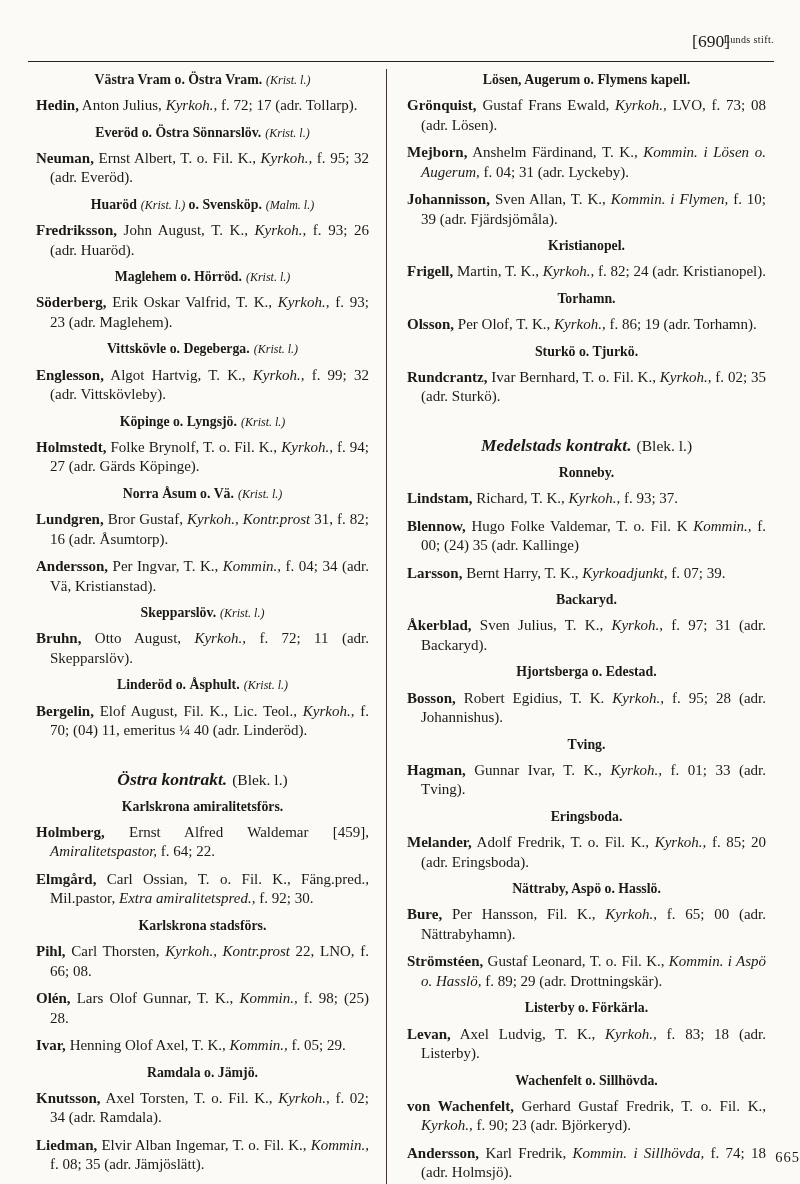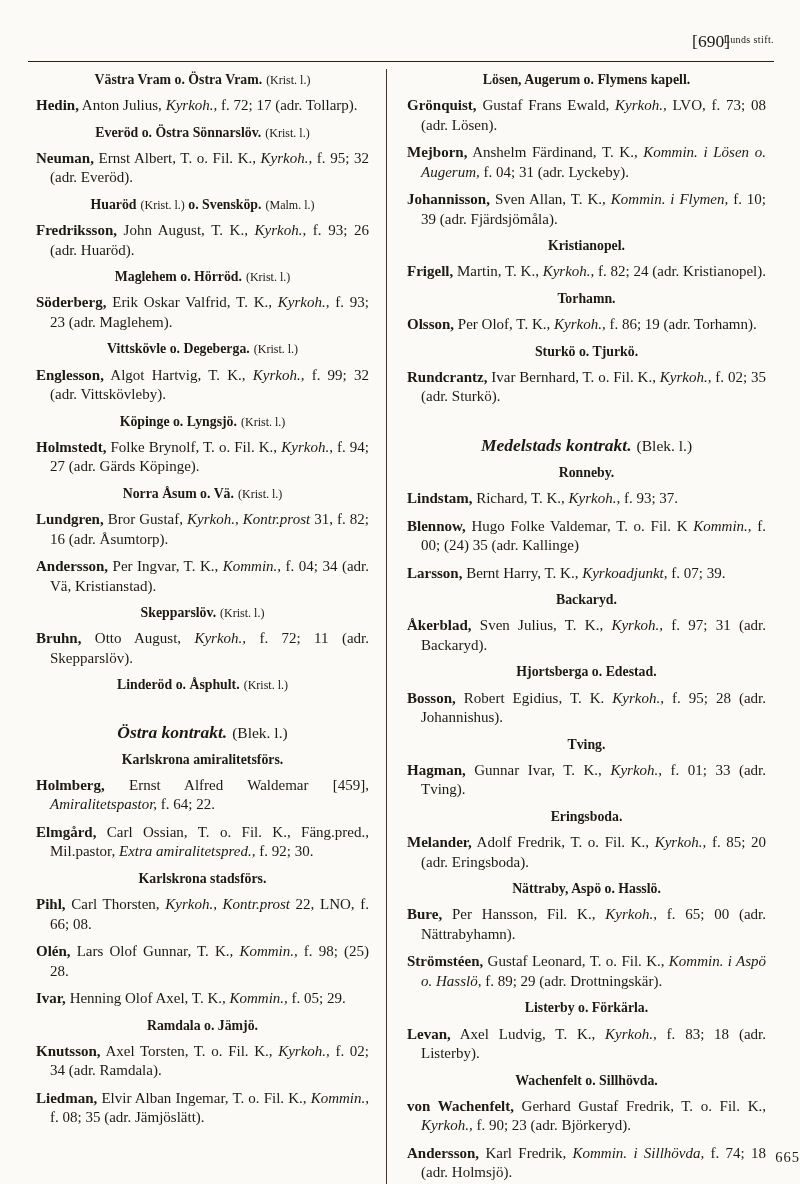--- a/index.html
+++ b/index.html
@@ -61,21 +61,21 @@
     font-size: 15px;
     line-height: 1.3;
     text-align: justify;
     padding-left: 14px;
     text-indent: -14px;
   }
   .s-b  { font-weight: 700; }
   .s-i  { font-style: italic; }
   .s-bi { font-weight: 700; font-style: italic; }
   .s-sm { font-size: 12px; }
-  .block-heading .s-sm { margin-left: 4px; }
+  .block-heading .s-sm { margin-left: 4px; font-style: italic; }
   .block-section .s-rm { font-size: 15.5px; margin-left: 5px; }
 
   .page-footer {
     position: absolute;
     left: 0; right: 0;
     bottom: 18px;
     text-align: right;
     font-size: 14.5px;
     letter-spacing: 1px;
   }
@@ -102,20 +102,21 @@
         <div class="block-heading"><span class="s-b">Vittskövle o. Degeberga.</span><span class="s-sm">(Krist. l.)</span></div>
         <p class="block-entry"><span class="s-b">Englesson,</span><span> Algot Hartvig, T. K., </span><span class="s-i">Kyrkoh.,</span><span> f. 99; 32 (adr. Vittskövleby).</span></p>
         <div class="block-heading"><span class="s-b">Köpinge o. Lyngsjö.</span><span class="s-sm">(Krist. l.)</span></div>
         <p class="block-entry"><span class="s-b">Holmstedt,</span><span> Folke Brynolf, T. o. Fil. K., </span><span class="s-i">Kyrkoh.,</span><span> f. 94; 27 (adr. Gärds Köpinge).</span></p>
         <div class="block-heading"><span class="s-b">Norra Åsum o. Vä.</span><span class="s-sm">(Krist. l.)</span></div>
         <p class="block-entry"><span class="s-b">Lundgren,</span><span> Bror Gustaf, </span><span class="s-i">Kyrkoh., Kontr.prost</span><span> 31, f. 82; 16 (adr. Åsumtorp).</span></p>
         <p class="block-entry"><span class="s-b">Andersson,</span><span> Per Ingvar, T. K., </span><span class="s-i">Kommin.,</span><span> f. 04; 34 (adr. Vä, Kristianstad).</span></p>
         <div class="block-heading"><span class="s-b">Skepparslöv.</span><span class="s-sm">(Krist. l.)</span></div>
         <p class="block-entry"><span class="s-b">Bruhn,</span><span> Otto August, </span><span class="s-i">Kyrkoh.,</span><span> f. 72; 11 (adr. Skepparslöv).</span></p>
         <div class="block-heading"><span class="s-b">Linderöd o. Åsphult.</span><span class="s-sm">(Krist. l.)</span></div>
+        <p class="block-entry"><span class="s-b">Bergelin,</span><span> Elof August, Fil. K., Lic. Teol., </span><span class="s-i">Kyrkoh.,</span><span> f. 70; (04) 11, emeritus ¼ 40 (adr. Linderöd).</span></p>
         <div class="block-section"><span class="s-bi">Östra kontrakt.</span><span class="s-rm">(Blek. l.)</span></div>
         <div class="block-heading"><span class="s-b">Karlskrona amiralitetsförs.</span></div>
         <p class="block-entry"><span class="s-b">Holmberg,</span><span> Ernst Alfred Waldemar [459], </span><span class="s-i">Amiralitetspastor,</span><span> f. 64; 22.</span></p>
         <p class="block-entry"><span class="s-b">Elmgård,</span><span> Carl Ossian, T. o. Fil. K., Fäng.pred., Mil.pastor, </span><span class="s-i">Extra amiralitetspred.,</span><span> f. 92; 30.</span></p>
         <div class="block-heading"><span class="s-b">Karlskrona stadsförs.</span></div>
         <p class="block-entry"><span class="s-b">Pihl,</span><span> Carl Thorsten, </span><span class="s-i">Kyrkoh., Kontr.prost</span><span> 22, LNO, f. 66; 08.</span></p>
         <p class="block-entry"><span class="s-b">Olén,</span><span> Lars Olof Gunnar, T. K., </span><span class="s-i">Kommin.,</span><span> f. 98; (25) 28.</span></p>
         <p class="block-entry"><span class="s-b">Ivar,</span><span> Henning Olof Axel, T. K., </span><span class="s-i">Kommin.,</span><span> f. 05; 29.</span></p>
         <div class="block-heading"><span class="s-b">Ramdala o. Jämjö.</span></div>
         <p class="block-entry"><span class="s-b">Knutsson,</span><span> Axel Torsten, T. o. Fil. K., </span><span class="s-i">Kyrkoh.,</span><span> f. 02; 34 (adr. Ramdala).</span></p>

